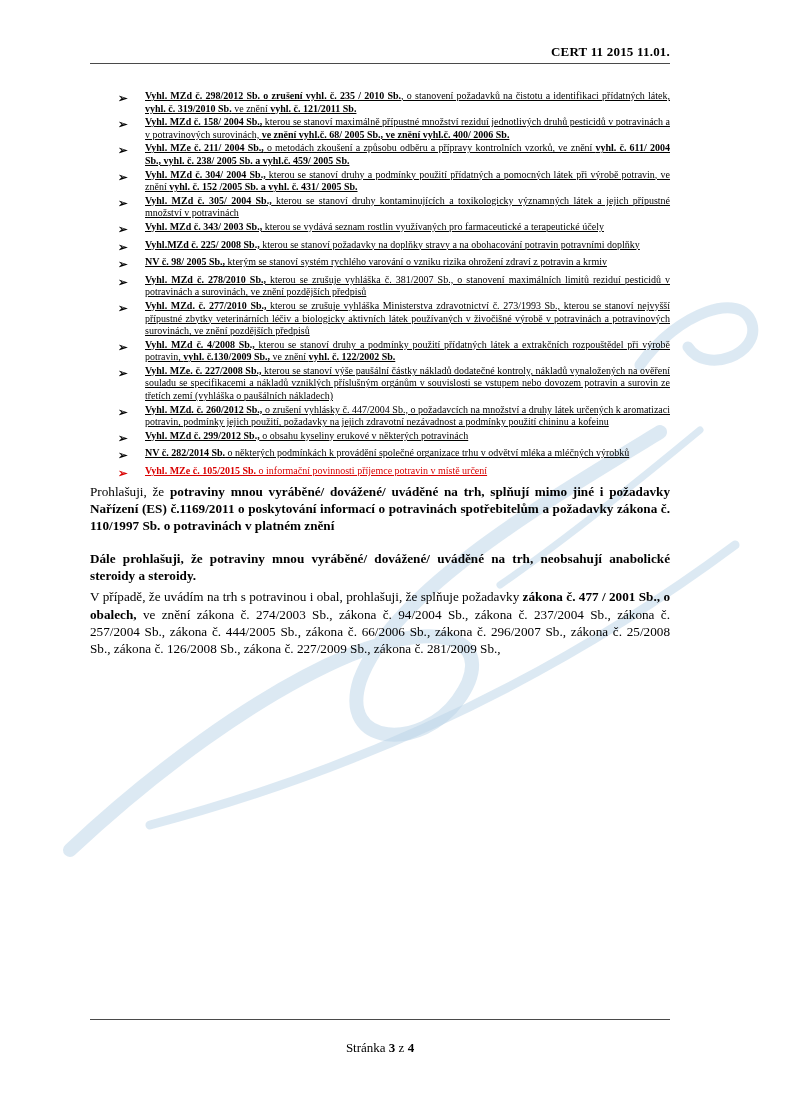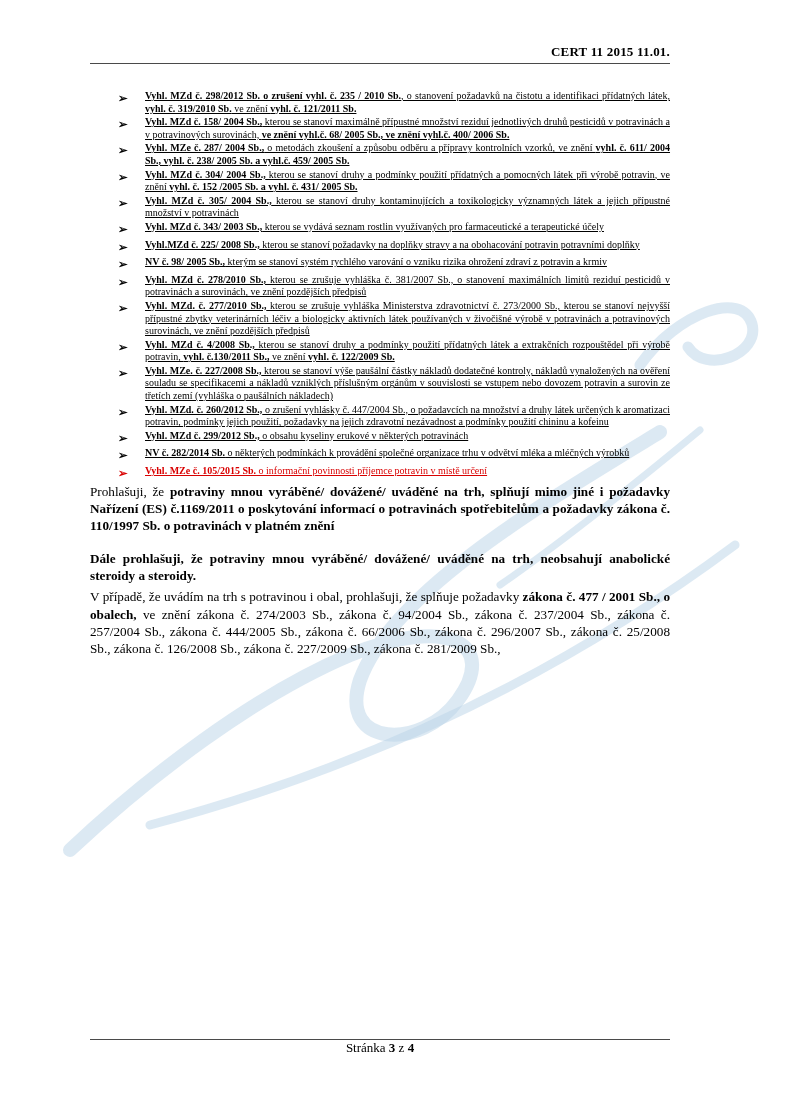--- a/index.html
+++ b/index.html
@@ -59,21 +59,21 @@
     font-size:13.2px;
     line-height:1.3;
   }
   .paras p:nth-of-type(1){}
   .paras p:nth-of-type(2){margin-top:16px;}
   .paras p:nth-of-type(3){margin-top:4px;}
   .paras p:nth-of-type(4){margin-top:61px;}
   .footer{
     position:absolute;left:90px;right:90px;bottom:44px;
     border-top:1px solid var(--rule);
-    padding-top:0;
+    padding-top:20px;
     text-align:center;
     font-size:13px;
     margin-top:32px;
   }
 </style>
 </head>
 <body>
 
 <div class="page" style="--red: #d90000; --wm: #b9d3e8;">
 
@@ -95,21 +95,21 @@
         <li>
           <span class="bullet">➢</span>
           <div class="item-text"><span class="b">Vyhl. MZd č. 298/2012 Sb. o zrušení vyhl. č. 235 / 2010 Sb.</span><span>, o stanovení požadavků na čistotu a identifikaci přídatných látek, </span><span class="b">vyhl. č. 319/2010 Sb.</span><span> ve znění </span><span class="b">vyhl. č. 121/2011 Sb.</span></div>
         </li>
         <li>
           <span class="bullet">➢</span>
           <div class="item-text"><span class="b">Vyhl. MZd č. 158/ 2004 Sb.,</span><span> kterou se stanoví maximálně přípustné množství reziduí jednotlivých druhů pesticidů v potravinách a v potravinových surovinách, </span><span class="b">ve znění vyhl.č. 68/ 2005 Sb., ve znění vyhl.č. 400/ 2006 Sb.</span></div>
         </li>
         <li>
           <span class="bullet">➢</span>
-          <div class="item-text"><span class="b">Vyhl. MZe č. 287/ 2004 Sb.,</span><span> o metodách zkoušení a způsobu odběru a přípravy kontrolních vzorků, ve znění </span><span class="b">vyhl. č. 611/ 2004 Sb., vyhl. č. 238/ 2005 Sb. a vyhl.č. 459/ 2005 Sb.</span></div>
+          <div class="item-text"><span class="b">Vyhl. MZe č. 211/ 2004 Sb.,</span><span> o metodách zkoušení a způsobu odběru a přípravy kontrolních vzorků, ve znění </span><span class="b">vyhl. č. 611/ 2004 Sb., vyhl. č. 238/ 2005 Sb. a vyhl.č. 459/ 2005 Sb.</span></div>
         </li>
         <li>
           <span class="bullet">➢</span>
           <div class="item-text"><span class="b">Vyhl. MZd č. 304/ 2004 Sb.,</span><span> kterou se stanoví druhy a podmínky použití přídatných a pomocných látek při výrobě potravin, ve znění </span><span class="b">vyhl. č. 152 /2005 Sb. a vyhl. č. 431/ 2005 Sb.</span></div>
         </li>
         <li>
           <span class="bullet">➢</span>
           <div class="item-text"><span class="b">Vyhl. MZd č. 305/ 2004 Sb.,</span><span> kterou se stanoví druhy kontaminujících a toxikologicky významných látek a jejich přípustné množství v potravinách</span></div>
         </li>
         <li>
@@ -123,25 +123,25 @@
         <li>
           <span class="bullet">➢</span>
           <div class="item-text"><span class="b">NV č. 98/ 2005 Sb.,</span><span> kterým se stanoví systém rychlého varování o vzniku rizika ohrožení zdraví z potravin a krmiv</span></div>
         </li>
         <li>
           <span class="bullet">➢</span>
           <div class="item-text"><span class="b">Vyhl. MZd č. 278/2010 Sb.,</span><span> kterou se zrušuje vyhláška č. 381/2007 Sb., o stanovení maximálních limitů reziduí pesticidů v potravinách a surovinách, ve znění pozdějších předpisů</span></div>
         </li>
         <li>
           <span class="bullet">➢</span>
-          <div class="item-text"><span class="b">Vyhl. MZd. č. 277/2010 Sb.,</span><span> kterou se zrušuje vyhláška Ministerstva zdravotnictví č. 273/2000 Sb., kterou se stanoví nejvyšší přípustné zbytky veterinárních léčiv a biologicky aktivních látek používaných v živočišné výrobě v potravinách a potravinových surovinách, ve znění pozdějších předpisů</span></div>
+          <div class="item-text"><span class="b">Vyhl. MZd. č. 277/2010 Sb.,</span><span> kterou se zrušuje vyhláška Ministerstva zdravotnictví č. 273/1993 Sb., kterou se stanoví nejvyšší přípustné zbytky veterinárních léčiv a biologicky aktivních látek používaných v živočišné výrobě v potravinách a potravinových surovinách, ve znění pozdějších předpisů</span></div>
         </li>
         <li>
           <span class="bullet">➢</span>
-          <div class="item-text"><span class="b">Vyhl. MZd č. 4/2008 Sb.,</span><span> kterou se stanoví druhy a podmínky použití přídatných látek a extrakčních rozpouštědel při výrobě potravin, </span><span class="b">vyhl. č.130/2011 Sb.,</span><span> ve znění </span><span class="b">vyhl. č. 122/2009 Sb.</span></div>
+          <div class="item-text"><span class="b">Vyhl. MZd č. 4/2008 Sb.,</span><span> kterou se stanoví druhy a podmínky použití přídatných látek a extrakčních rozpouštědel při výrobě potravin, </span><span class="b">vyhl. č.130/2009 Sb.,</span><span> ve znění </span><span class="b">vyhl. č. 122/2002 Sb.</span></div>
         </li>
         <li>
           <span class="bullet">➢</span>
           <div class="item-text"><span class="b">Vyhl. MZe. č. 227/2008 Sb.,</span><span> kterou se stanoví výše paušální částky nákladů dodatečné kontroly, nákladů vynaložených na ověření souladu se specifikacemi a nákladů vzniklých příslušným orgánům v souvislosti se vstupem nebo dovozem potravin a surovin ze třetích zemí (vyhláška o paušálních nákladech)</span></div>
         </li>
         <li>
           <span class="bullet">➢</span>
           <div class="item-text"><span class="b">Vyhl. MZd. č. 260/2012 Sb.,</span><span> o zrušení vyhlásky č. 447/2004 Sb., o požadavcích na množství a druhy látek určených k aromatizaci potravin, podmínky jejich použití, požadavky na jejich zdravotní nezávadnost a podmínky použití chininu a kofeinu</span></div>
         </li>
         <li>

